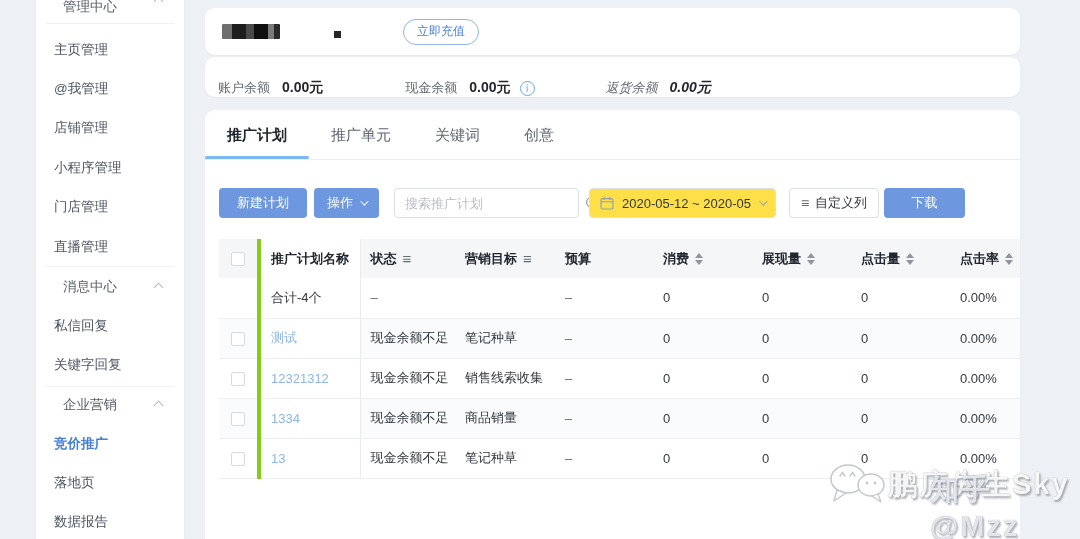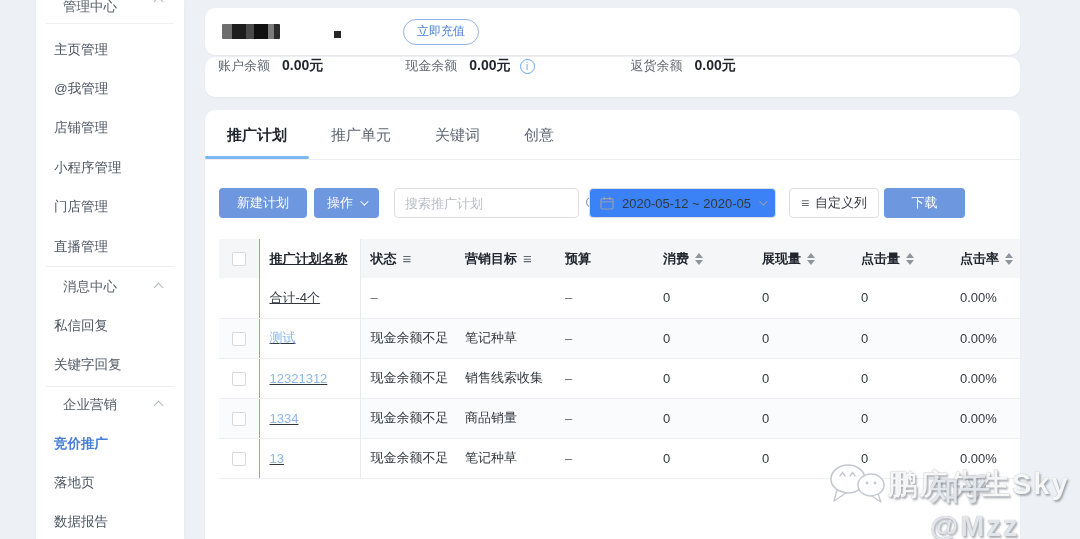--- a/index.html
+++ b/index.html
@@ -17,39 +17,39 @@
   .side-row.active { color:#4680d9; font-weight:700; }
   .side-div { position:absolute; left:10px; width:128px; height:1px; background:#eef0f3; }
   .chev-up { position:absolute; right:22px; top:17px; width:7px; height:7px;
              border-left:1.5px solid #b3b9c2; border-top:1.5px solid #b3b9c2; transform:rotate(45deg); }
   .side-row.group.cut .chev-up { top:11px; }
 
   
   .card { position:absolute; left:205px; width:815px; background:#fff; border-radius:10px;
           box-shadow:0 1px 2px rgba(31,35,41,.04); }
   .user-card { top:8px; height:47px; display:flex; align-items:center; padding-left:17px;gap:48px; }
-  .balance-card { top:57px; height:40px; display:flex; align-items:flex-start; padding-left:13px; }
+  .balance-card { top:57px; height:40px; display:flex; align-items:flex-end; padding-left:13px; }
   .main-card { top:110px; height:437px; border-bottom-left-radius:0; border-bottom-right-radius:0; overflow:hidden; }
 
   
   .censored { width:58px; height:15px; border-radius:1px;
     background:linear-gradient(90deg,#6e6e6e 0 10px,#1d1d1d 10px 24px,#4a4a4a 24px 32px,#101010 32px 46px,#7a7a7a 46px 52px,#2b2b2b 52px 58px); }
   .censored-dot { width:7px; height:7px; background:#262626; margin:6px 0 0 6px; }
   .recharge-btn { margin-left:14px; height:26px; padding:0 13px; background:#fff; border:1px solid #93b3e8;
     border-radius:14px; color:#4a7fd6; font-size:12px; cursor:pointer; font-family:inherit; }
 
   
   .bal-item { display:flex; align-items:center; }
   .bal-label { font-size:13px; color:#646a73; }
   .bal-value { font-size:14px; color:#22262e; font-weight:700; margin-left:12px; }
   .info-icon { display:inline-block; width:15px; height:15px; line-height:13px; margin-left:9px;
     border:1px solid #6aa6e8; border-radius:50%; color:#6aa6e8; font-size:10px; text-align:center;
     font-style:normal; cursor:pointer; }
   .bal-item.b2 { margin-left:82px; }
-  .bal-item.b3 { margin-left:96px; }
+  .bal-item.b3 { margin-left:71px;font-style:italic; }
 
   
   .tabbar { display:flex; height:50px; border-bottom:1px solid #ebedf0; }
   .tab { position:relative; padding:0 22px; line-height:49px; font-size:15px; color:#5f6673; cursor:pointer; }
   .tab.active { color:#22262e; font-weight:700; }
   .tab.active .tab-underline { position:absolute; left:0; right:0; bottom:0; height:3px;
     background:#7cb8f2; border-radius:2px; }
 
   
   .toolbar { display:flex; align-items:center; margin:26px 14px 0 14px; height:34px; }
@@ -59,40 +59,40 @@
   .action-btn { margin-left:7px; padding:0 13px; display:flex; align-items:center; gap:7px; }
   .chev-down { display:inline-block; width:6px; height:6px; border-right:1.5px solid currentColor;
     border-bottom:1.5px solid currentColor; transform:rotate(45deg) translateY(-2px); }
   .search-box { margin-left:15px; width:185px; height:30px; border:1px solid #dcdfe4; border-radius:4px;
     display:flex; align-items:center; background:#fff; }
   .search-box input { flex:1; border:none; outline:none; font-size:13px; padding:0 4px 0 10px;
     color:#33383f; background:transparent; font-family:inherit; }
   .search-box input::placeholder { color:#b8bdc6; }
   .search-icon { margin-right:9px; display:flex; cursor:pointer; }
   .date-picker { margin-left:10px; width:187px; height:30px; border:1px solid #dcdfe4; border-radius:4px;
-    display:flex; align-items:center; padding:0 10px; background:#3b82f6; cursor:pointer; }
+    display:flex; align-items:center; padding:0 10px; background:#fde047; cursor:pointer; }
   .date-text { flex:1; font-size:13px; color:#33383f; margin-left:8px; white-space:nowrap; }
   .date-picker .chev-down { color:#9aa0a8; }
   .custom-col-btn { margin-left:13px; width:90px; height:30px; border:1px solid #dcdfe4; border-radius:4px;
     background:#fff; display:flex; align-items:center; justify-content:center; gap:6px;
     font-size:13px; color:#33383f; cursor:pointer; font-family:inherit; }
   .lines-glyph { font-size:14px; color:#646a73; font-style:normal; }
   .download-btn { margin-left:5px; width:81px; }
 
   
   .table-wrap { margin:19px 0 0 14px; width:801px; overflow:hidden; }
   table { border-collapse:collapse; table-layout:fixed; width:821px; }
   th { background:#f5f6f8; height:39px; font-size:13px; color:#22262e; font-weight:700;
        text-align:left; padding:0 0 0 10px; white-space:nowrap; }
   th.cb-col, td.cb-col { padding:0; text-align:center; }
   td { height:40px; border-bottom:1px solid #eceef1; font-size:13px; color:#33383f;
        padding:0 0 0 10px; white-space:nowrap; overflow:hidden; }
   tbody tr:nth-child(even) td { background:#fafbfd; }
-  th.name-col, td.name-col { background:#fff !important; border-left:1px solid #84cc16;
-       border-right:1px solid #e8eaee; box-shadow:6px 0 6px -4px rgba(31,35,41,.07);text-decoration:underline; }
+  th.name-col, td.name-col { background:#fff !important; border-left:4px solid #84cc16;
+       border-right:1px solid #e8eaee; box-shadow:6px 0 6px -4px rgba(31,35,41,.07); }
   .checkbox { display:inline-block; width:14px; height:14px; border:1px solid #d6d9de; border-radius:2px;
        background:#fff; vertical-align:middle; cursor:pointer; }
   .plan-link { color:#8cb6e8; cursor:pointer; }
   .dash { color:#646a73; }
   .hdr-flex { display:flex; align-items:center; gap:6px; }
   .sort-icon { display:inline-flex; flex-direction:column; gap:2px; cursor:pointer; }
   .sort-icon .up { width:0; height:0; border-left:4px solid transparent; border-right:4px solid transparent;
        border-bottom:5px solid #8f959e; }
   .sort-icon .down { width:0; height:0; border-left:4px solid transparent; border-right:4px solid transparent;
        border-top:5px solid #8f959e; }

